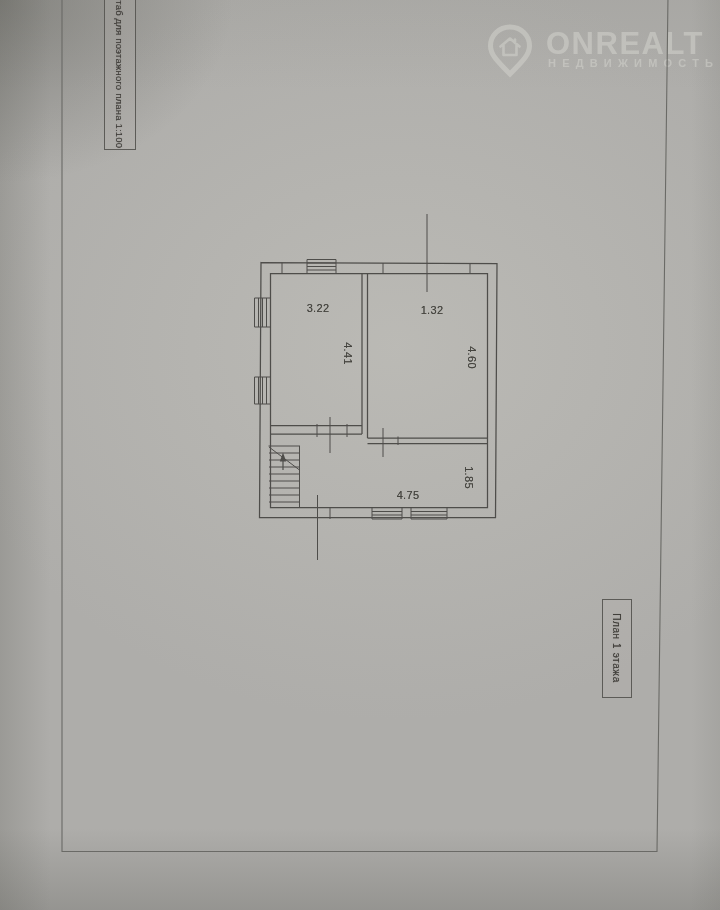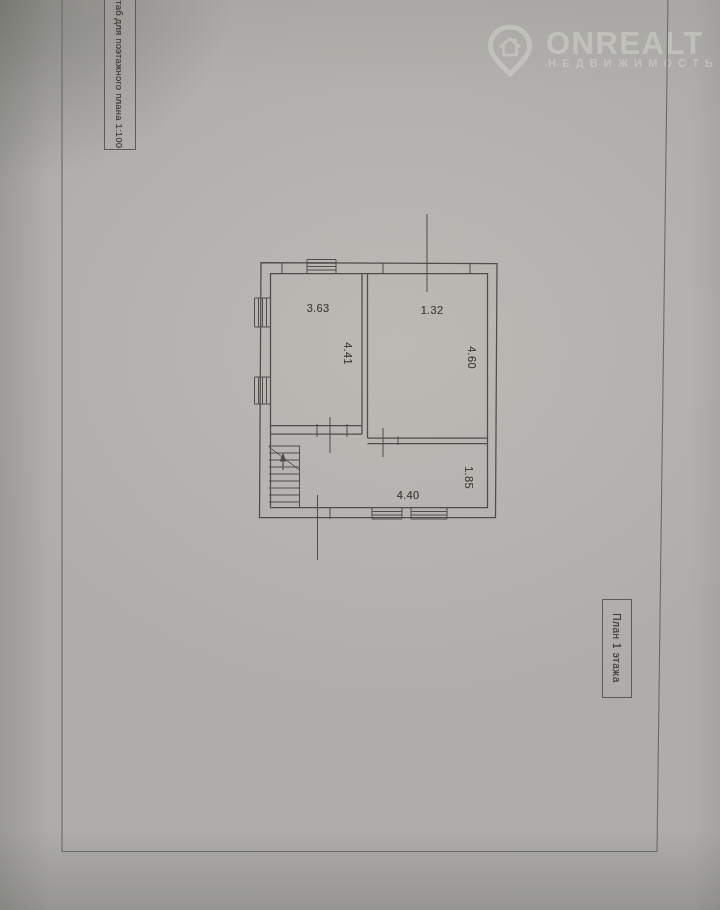--- a/index.html
+++ b/index.html
@@ -91,26 +91,26 @@
         <path d="M283,470 V458" stroke-width="1.2"></path>
         <path d="M283,452.5 L279.8,461.5 L286.2,461.5 Z" fill="#4e4d4a" stroke="none"></path>
       </g>
 
       <g stroke-width="1">
         <path d="M427,214 V292 M317.5,495 V560"></path>
       </g>
     </g>
   </svg>
 
-  <div class="dim" style="left:305px;top:301.5px;">3.63</div>
+  <div class="dim" style="left:305px;top:301.5px;">3.22</div>
   <div class="dim" style="left:419px;top:303.5px;">1.32</div>
   <div class="dim vert" style="left:334px;top:347px;">4.41</div>
   <div class="dim vert" style="left:458px;top:350.5px;">4.60</div>
   <div class="dim vert" style="left:455px;top:470.5px;">1.85</div>
-  <div class="dim" style="left:395px;top:488.5px;">4.40</div>
+  <div class="dim" style="left:395px;top:488.5px;">4.75</div>
 
   <div class="labelbox" style="left:104px;top:-30px;width:30px;height:178px;"></div>
   <div class="vlabel" id="scale-label">Масштаб для поэтажного плана 1:100</div>
 
   <div class="labelbox" style="left:602px;top:599px;width:28px;height:97px;"></div>
   <div class="vlabel" id="plan-title">План 1 этажа</div>
 
 </div>
 
 </body></html>

